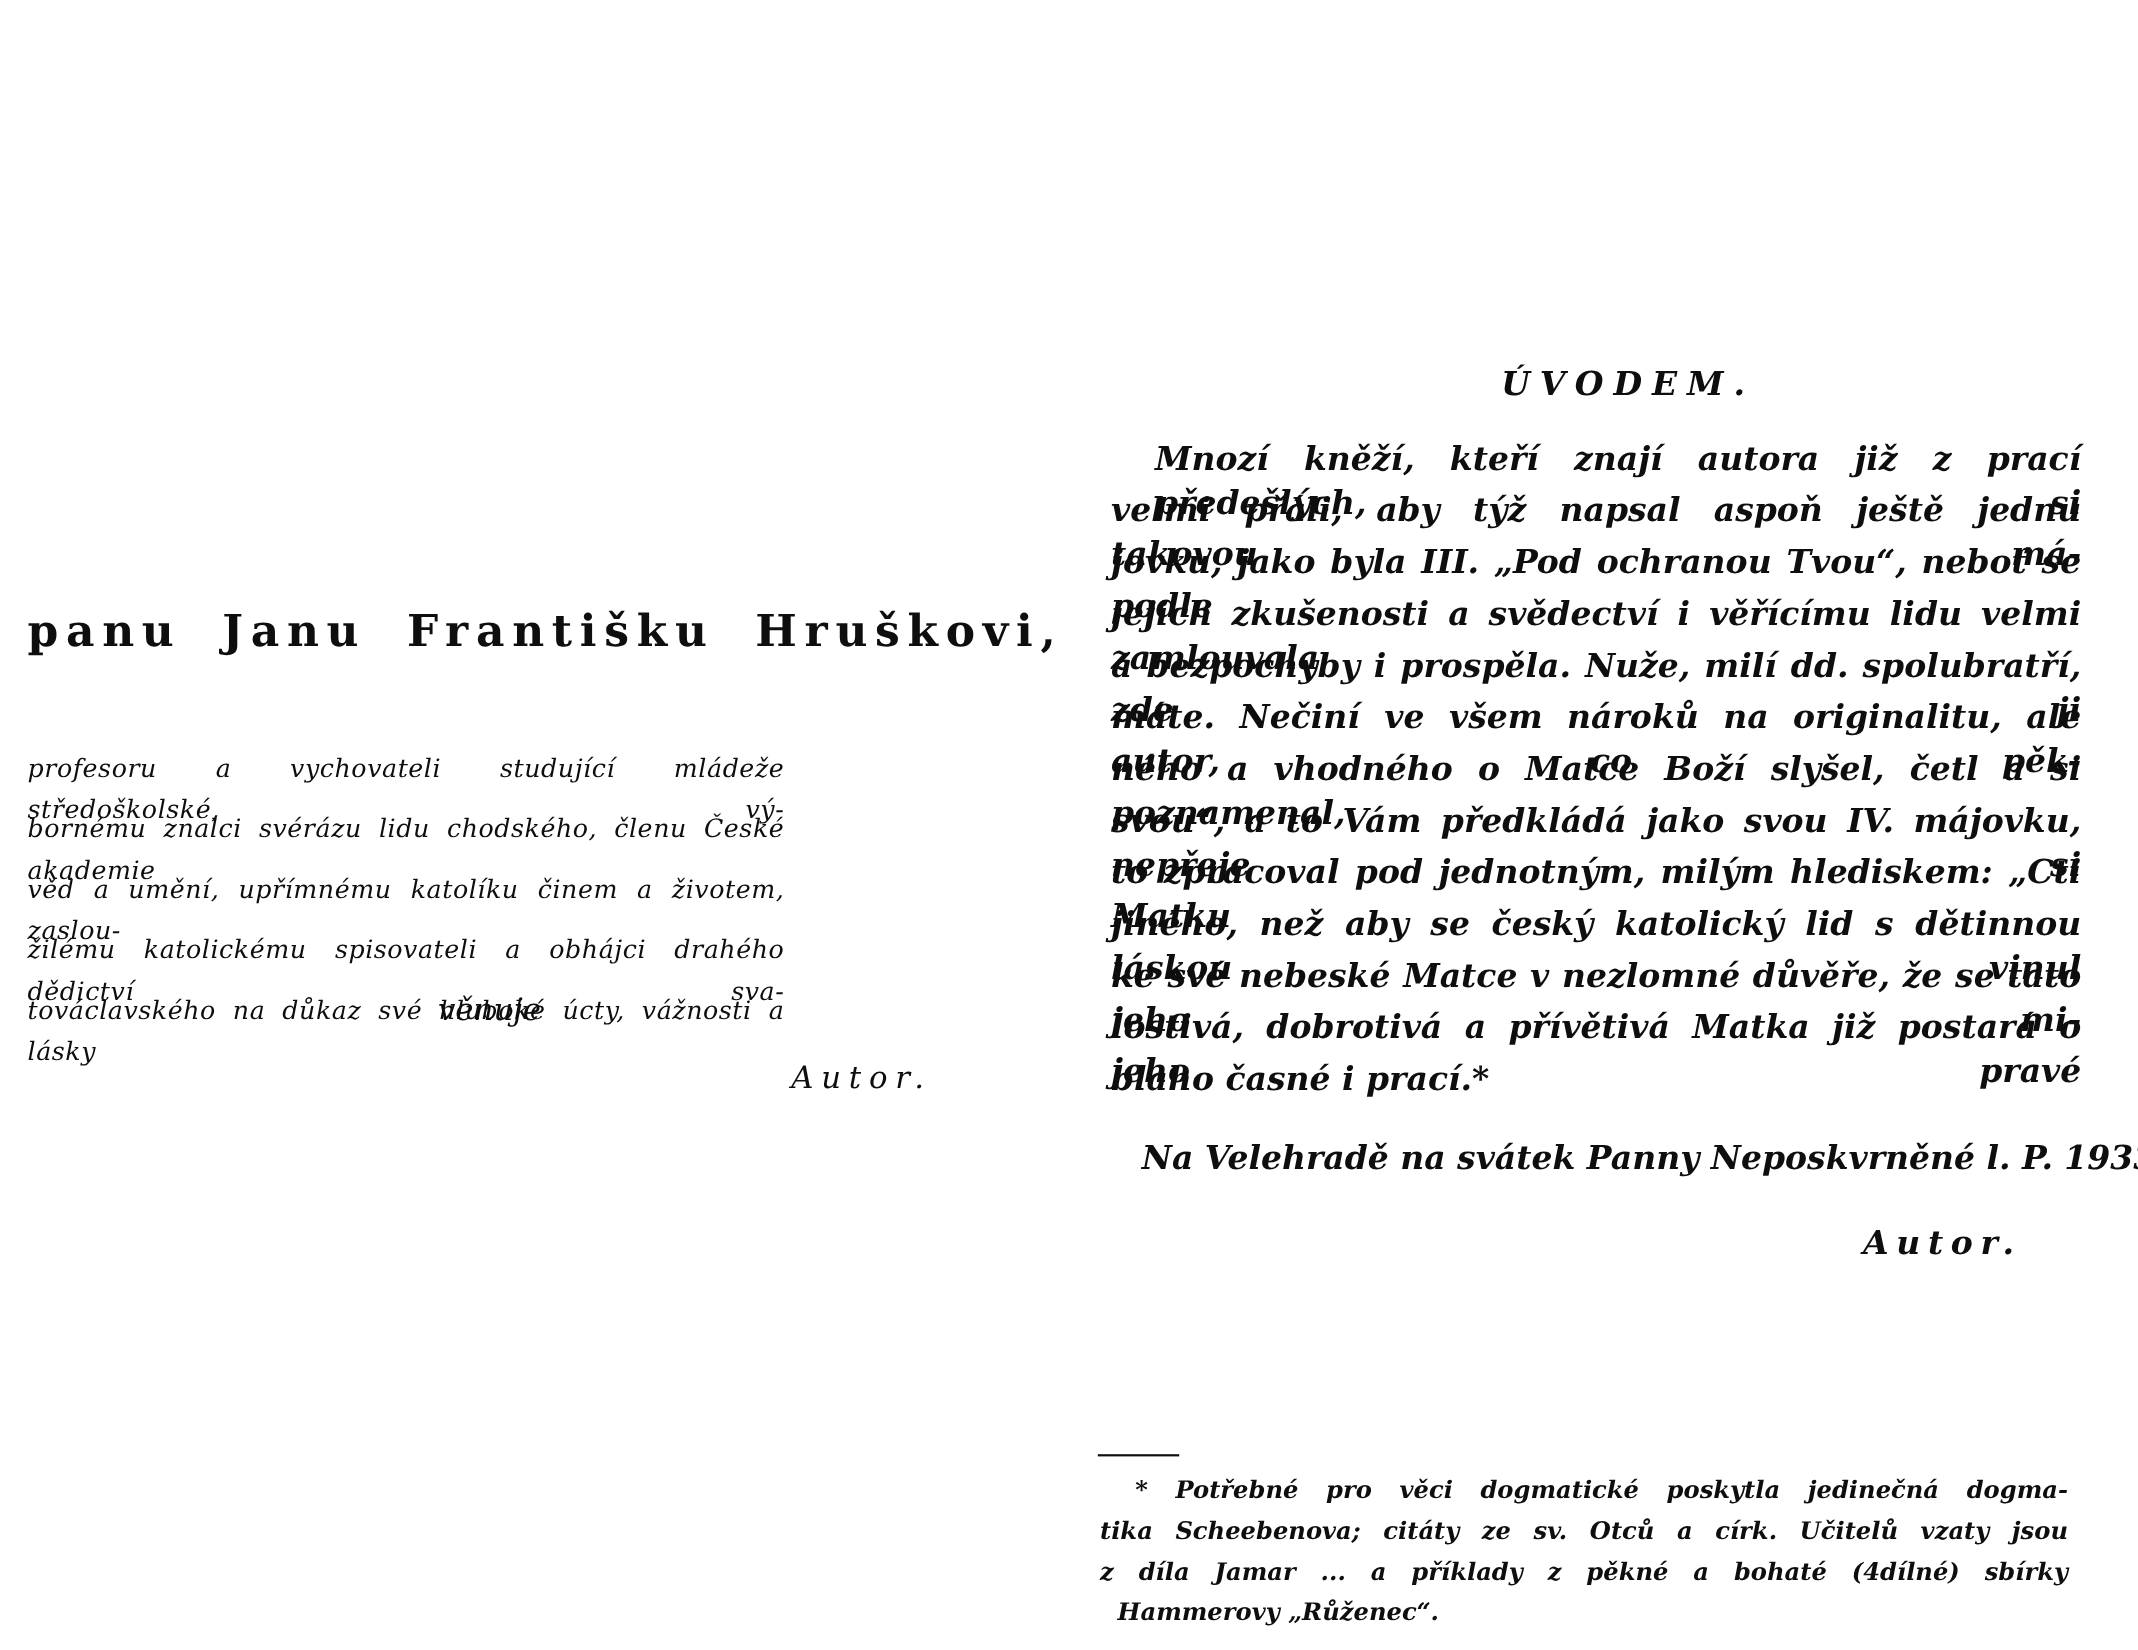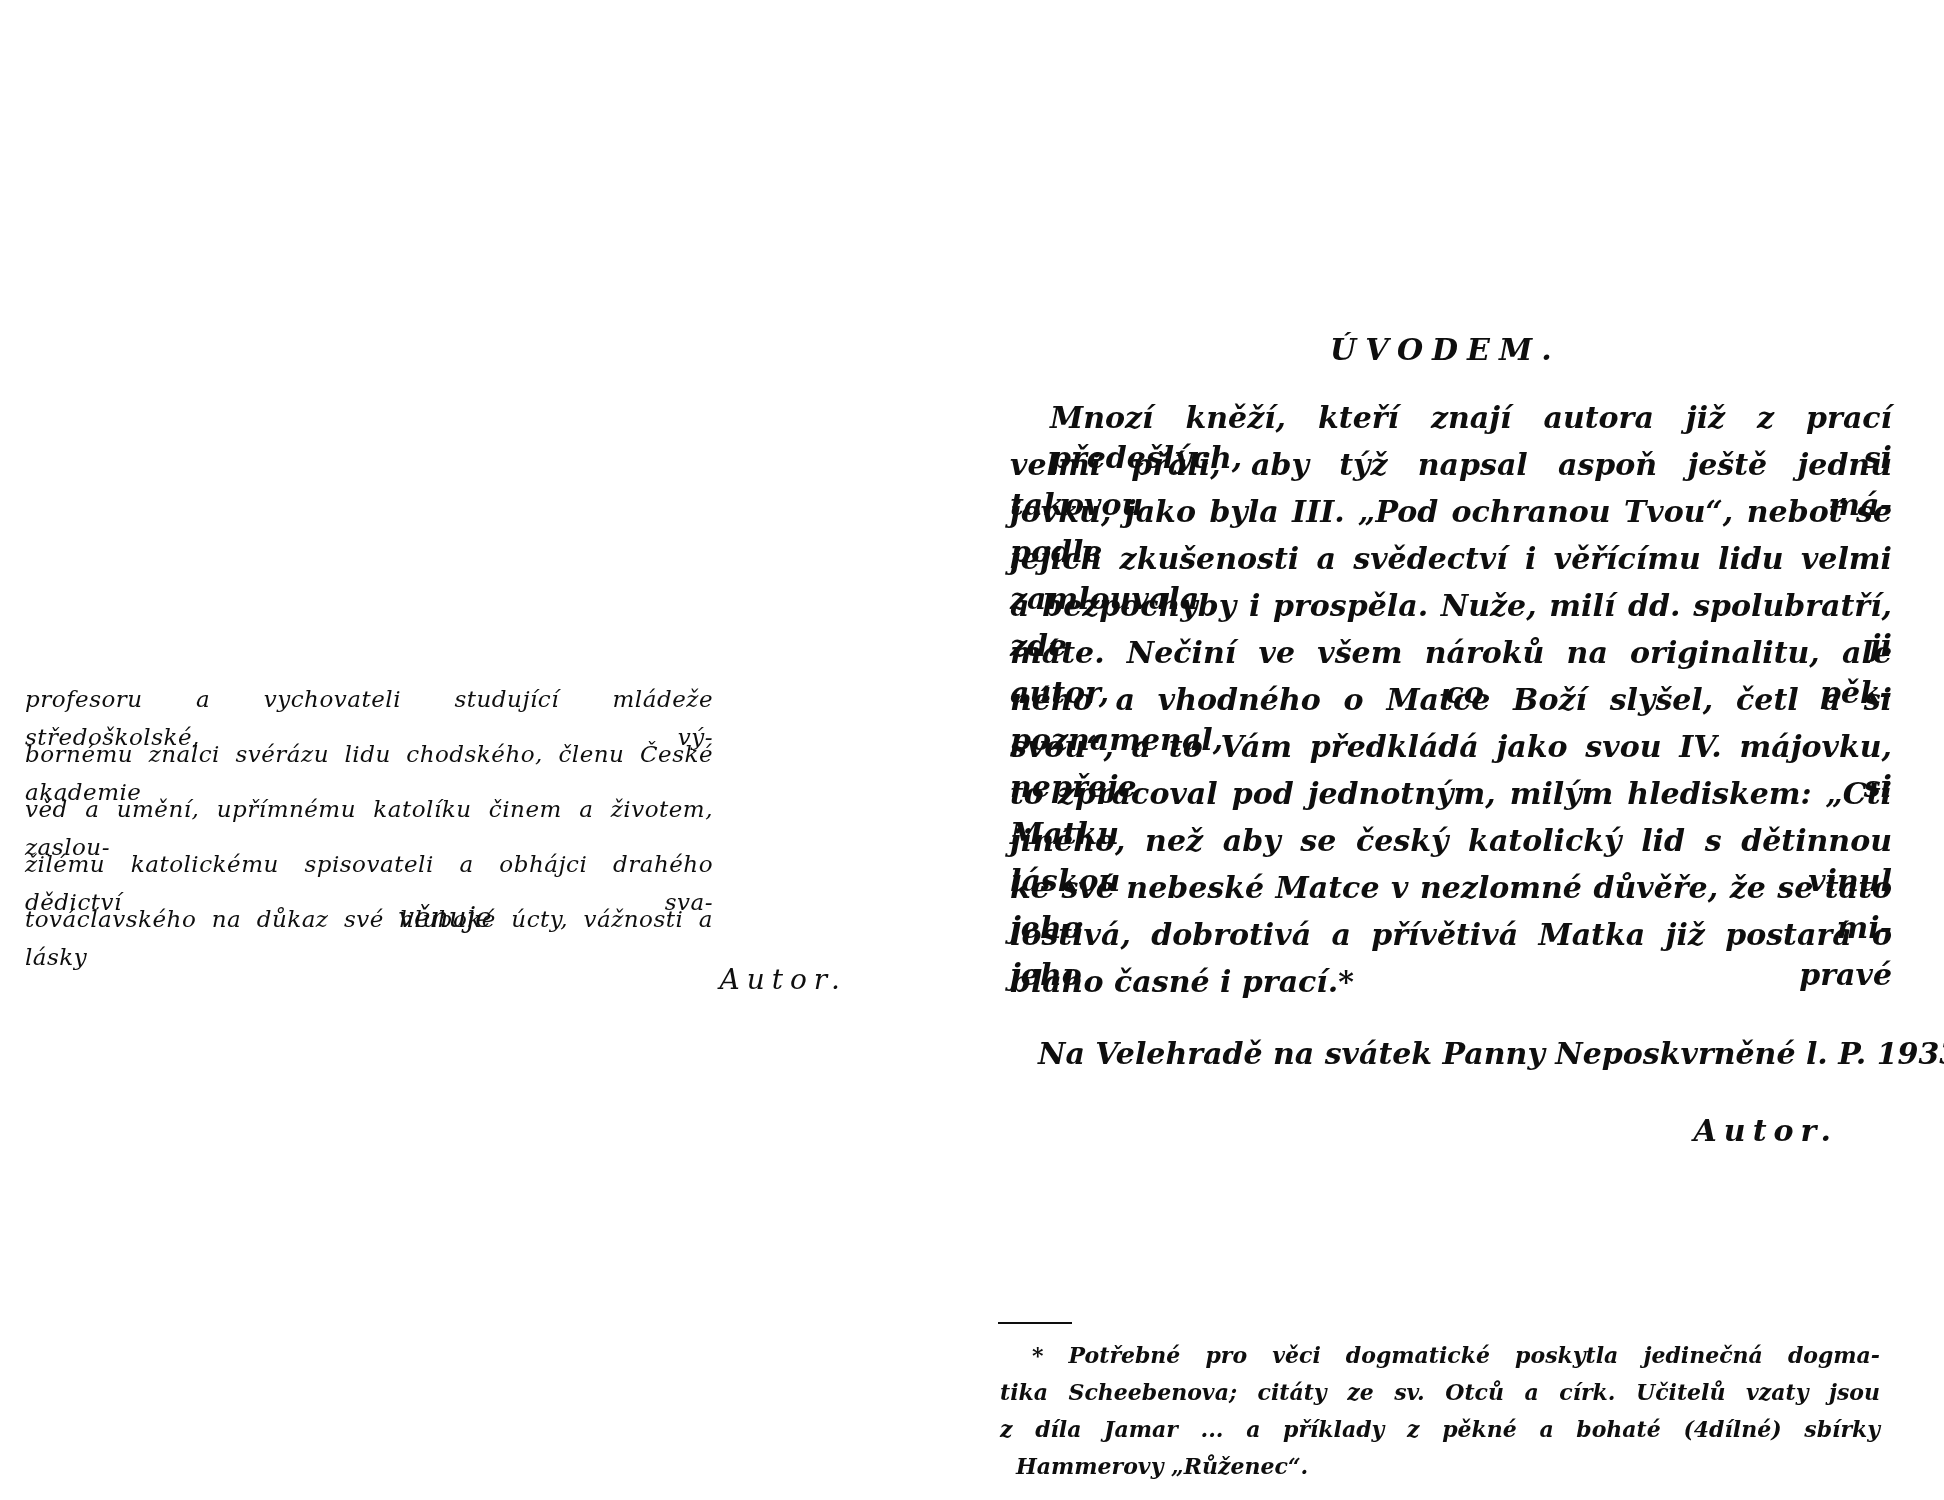--- a/index.html
+++ b/index.html
@@ -47,21 +47,21 @@
     left: 25px; top: 963px; width: 822px;
     font-style: italic; font-size: 28px;
     letter-spacing: 7px; text-align: right;
   }
 
   
   #right-page { left: 990px; width: 954px; }
   .uvodem-title {
     left: 340px; top: 332px; width: 300px;
     font-weight: bold; font-style: italic; font-size: 30px;
-    letter-spacing: 9px; text-align: left;
+    letter-spacing: 9px; text-align: center;
     white-space: nowrap;
   }
   .intro-par {
     left: 20px; top: 398px; width: 882px;
     font-weight: bold; font-style: italic; font-size: 30px;
   }
   .intro-par .line {
     height: 47px; line-height: 40px;
     text-align: justify; text-align-last: justify;
   }
@@ -89,20 +89,21 @@
     height: 37px; line-height: 34px;
     text-align: justify; text-align-last: justify;
   }
   .footnote .line:first-child { padding-left: 32px; }
   .footnote .line:last-child { text-align-last: left; margin-left: 16px; }
 </style>
 </head>
 <body>
 
 <div class="page" id="left-page">
+  <div class="abs dedication-heading">panu Janu Františku Hruškovi,</div>
   <div class="abs dedication-par">
       <div class="line">profesoru a vychovateli studující mládeže středoškolské, vý-</div>
       <div class="line">bornému znalci svérázu lidu chodského, členu České akademie</div>
       <div class="line">věd a umění, upřímnému katolíku činem a životem, zaslou-</div>
       <div class="line">žilému katolickému spisovateli a obhájci drahého dědictví sva-</div>
       <div class="line">továclavského na důkaz své hluboké úcty, vážnosti a lásky</div>
     </div>
   <div class="abs venuje">věnuje</div>
   <div class="abs author-left">Autor.</div>
 </div>

